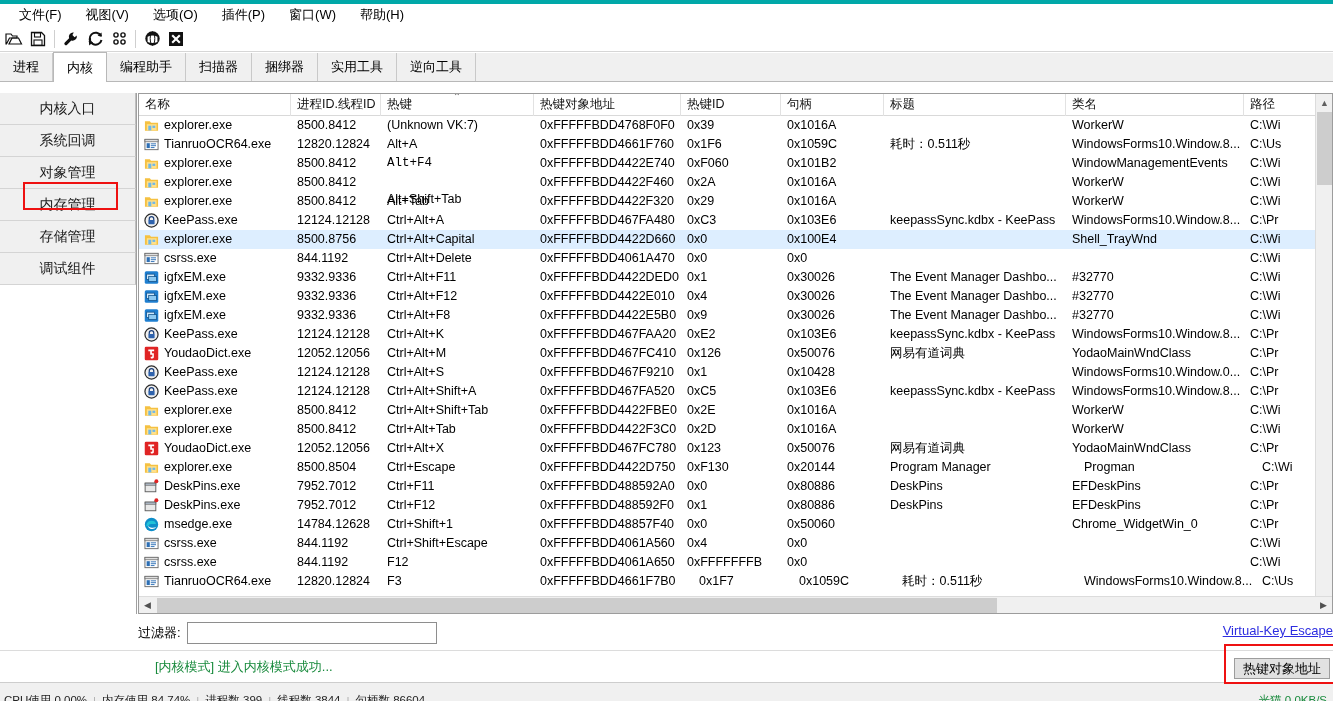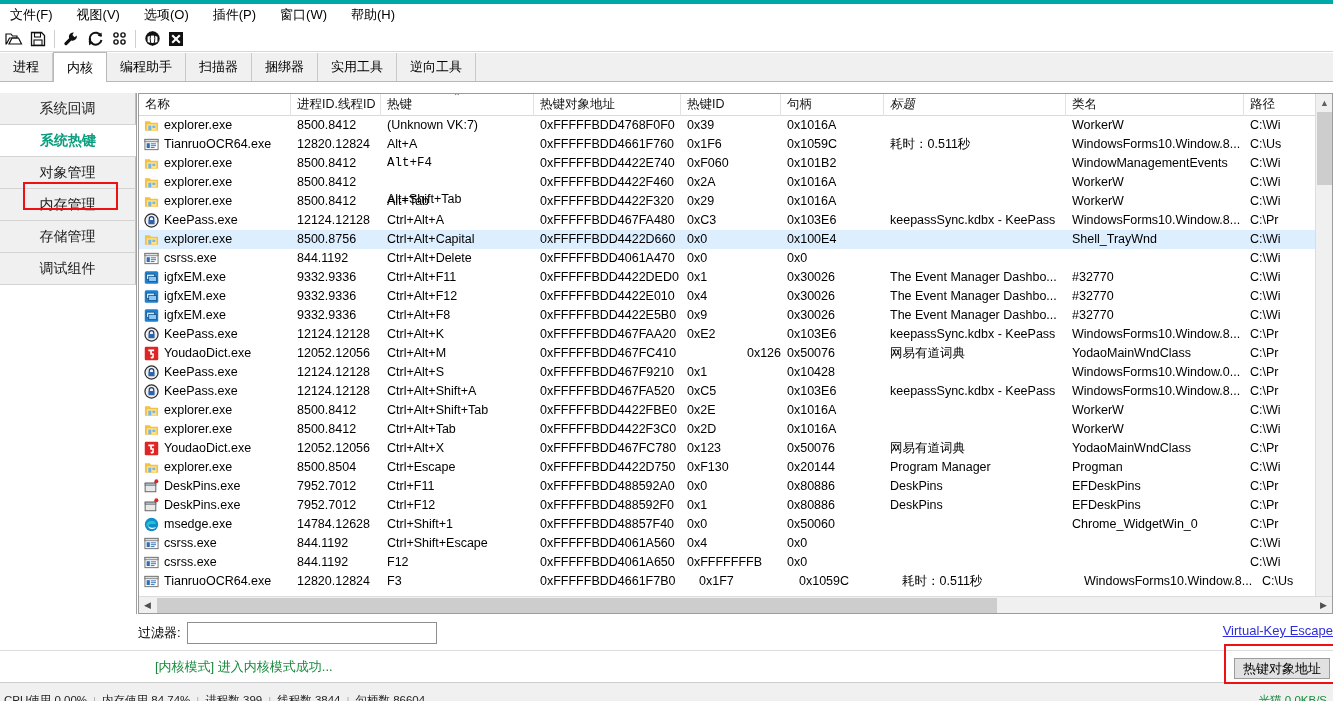--- a/index.html
+++ b/index.html
@@ -16,21 +16,21 @@
   #teal-strip {
     position: absolute; left: 0; top: 0; width: 1333px; height: 4px;
     background: #00a8a8;
   }
 
   
   #menubar {
     position: absolute; left: 0; top: 4px; width: 1333px; height: 22px;
     background: #ffffff;
     display: flex; align-items: center;
-    padding-left: 8px;
+    padding-left: 17px;
   }
   .menu-item {
     font-size: 13px; color: #000;
     padding: 2px 12px 3px 12px;
     white-space: nowrap; cursor: default;
   }
   .menu-item:first-child { padding-left: 2px; }
 
   
   #toolbar {
@@ -322,39 +322,39 @@
   <div class="tab">进程</div>
   <div class="tab active">内核</div>
   <div class="tab">编程助手</div>
   <div class="tab">扫描器</div>
   <div class="tab">捆绑器</div>
   <div class="tab">实用工具</div>
   <div class="tab">逆向工具</div>
 </div>
 
 <div id="sidebar">
+  <div class="side-item">内核入口</div>
   <div class="side-item">系统回调</div>
-  <div class="side-item active">系统热键</div>
   <div class="side-item">对象管理</div>
   <div class="side-item">内存管理</div>
   <div class="side-item">存储管理</div>
   <div class="side-item">调试组件</div>
 </div>
 <div id="side-highlight"></div>
 
 <div id="listview">
 
   <div id="lv-header">
       <div class="hcell" style="width: 152px; flex: 0 0 152px;"><span>名称</span></div>
       <div class="hcell" style="width: 90px; flex: 0 0 90px;"><span>进程ID.线程ID</span></div>
       <div class="hcell" style="width: 153px; flex: 0 0 153px;"><span>热键</span><span class="sortmark">⌃</span></div>
       <div class="hcell" style="width: 147px; flex: 0 0 147px;"><span>热键对象地址</span></div>
       <div class="hcell" style="width: 100px; flex: 0 0 100px;"><span>热键ID</span></div>
       <div class="hcell" style="width: 103px; flex: 0 0 103px;"><span>句柄</span></div>
-      <div class="hcell" style="width: 182px; flex: 0 0 182px; font-style: italic;"><span>标题</span></div>
+      <div class="hcell" style="width: 182px; flex: 0 0 182px;"><span>标题</span></div>
       <div class="hcell" style="width: 178px; flex: 0 0 178px;"><span>类名</span></div>
       <div class="hcell" style="width: 205px; flex: 0 0 205px;"><span>路径</span></div>
     </div>
   <div id="lv-body">
       <div class="row">
         <div class="cell c-name" style="width: 152px; flex: 0 0 152px;">
           <svg class="ico" viewBox="0 0 16 16">
             <path d="M1 3.5h5.2l1.3 1.6H15v8.4H1z" fill="#f5c142"></path>
             <rect x="3" y="6.6" width="10.4" height="6.6" fill="#ffe08a"></rect>
             <rect x="4.6" y="8.2" width="3.2" height="5" fill="#6fb7e8"></rect>
@@ -583,21 +583,21 @@
         <div class="cell c-name" style="width: 152px; flex: 0 0 152px;">
           <svg class="ico" viewBox="0 0 16 16">
             <rect x="0.8" y="0.8" width="14.4" height="14.4" rx="1.4" fill="#e02424"></rect>
             <path d="M4.6 3.6h6.2v2H8.4v2.2h2.1v4.2q0 1.2-1.4 1.2H7.4l-.5-1.7h1.4q.6 0 .6-.5V9.4H6.6V5.6H4.6z" fill="#ffffff"></path>
           </svg>
           <span>YoudaoDict.exe</span>
         </div>
         <div class="cell" style="width: 90px; flex: 0 0 90px;">12052.12056</div>
         <div class="cell" style="width: 153px; flex: 0 0 153px;">Ctrl+Alt+M</div>
         <div class="cell" style="width: 147px; flex: 0 0 147px;">0xFFFFFBDD467FC410</div>
-        <div class="cell" style="width: 100px; flex: 0 0 100px; text-align: right;">0x126</div>
+        <div class="cell" style="width: 100px; flex: 0 0 100px;">0x126</div>
         <div class="cell" style="width: 103px; flex: 0 0 103px;">0x50076</div>
         <div class="cell" style="width: 182px; flex: 0 0 182px;">网易有道词典</div>
         <div class="cell" style="width: 178px; flex: 0 0 178px;">YodaoMainWndClass</div>
         <div class="cell" style="width: 205px; flex: 0 0 205px;">C:\Pr</div>
       </div>
       <div class="row">
         <div class="cell c-name" style="width: 152px; flex: 0 0 152px;">
           <svg class="ico" viewBox="0 0 16 16">
             <circle cx="8" cy="8" r="7" fill="#f0f0f0" stroke="#2b2b2b" stroke-width="1.3"></circle>
             <path d="M5.6 7.6V6.2a2.4 2.4 0 0 1 4.8 0v1.4" fill="none" stroke="#1b3f7a" stroke-width="1.3"></path>
@@ -696,21 +696,21 @@
             <rect x="9" y="8.2" width="3" height="2.4" fill="#6fb7e8"></rect>
           </svg>
           <span>explorer.exe</span>
         </div>
         <div class="cell" style="width: 90px; flex: 0 0 90px;">8500.8504</div>
         <div class="cell" style="width: 153px; flex: 0 0 153px;">Ctrl+Escape</div>
         <div class="cell" style="width: 147px; flex: 0 0 147px;">0xFFFFFBDD4422D750</div>
         <div class="cell" style="width: 100px; flex: 0 0 100px;">0xF130</div>
         <div class="cell" style="width: 103px; flex: 0 0 103px;">0x20144</div>
         <div class="cell" style="width: 182px; flex: 0 0 182px;">Program Manager</div>
-        <div class="cell" style="width: 178px; flex: 0 0 178px;">Progman</div>
+        <div class="cell" style="width: 178px; flex: 0 0 178px; margin-left: 12px;">Progman</div>
         <div class="cell" style="width: 205px; flex: 0 0 205px;">C:\Wi</div>
       </div>
       <div class="row">
         <div class="cell c-name" style="width: 152px; flex: 0 0 152px;">
           <svg class="ico" viewBox="0 0 16 16">
             <rect x="1.2" y="4.4" width="11.4" height="9.2" fill="#e9e9e9" stroke="#5d5d5d" stroke-width="1"></rect>
             <rect x="1.2" y="4.4" width="11.4" height="2.2" fill="#b9c7d8" stroke="#5d5d5d" stroke-width="0.8"></rect>
             <path d="M11 4.2 L14.6 1.2" stroke="#6b6b6b" stroke-width="1.2"></path>
             <circle cx="13.2" cy="2.4" r="2.1" fill="#e02424"></circle>
           </svg>

